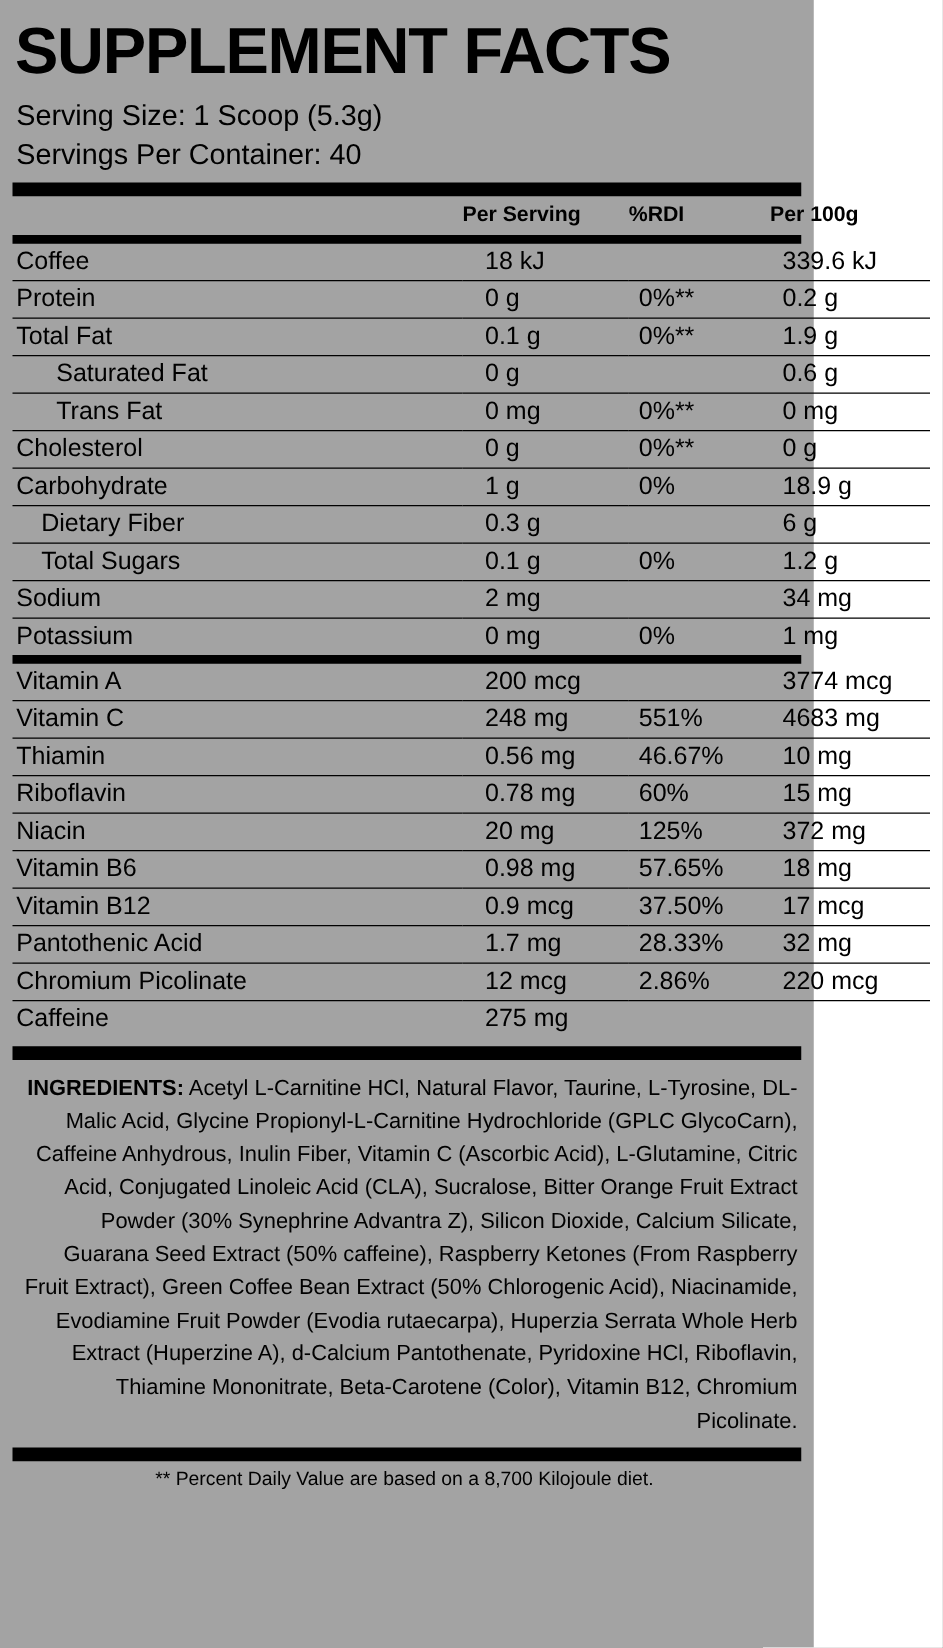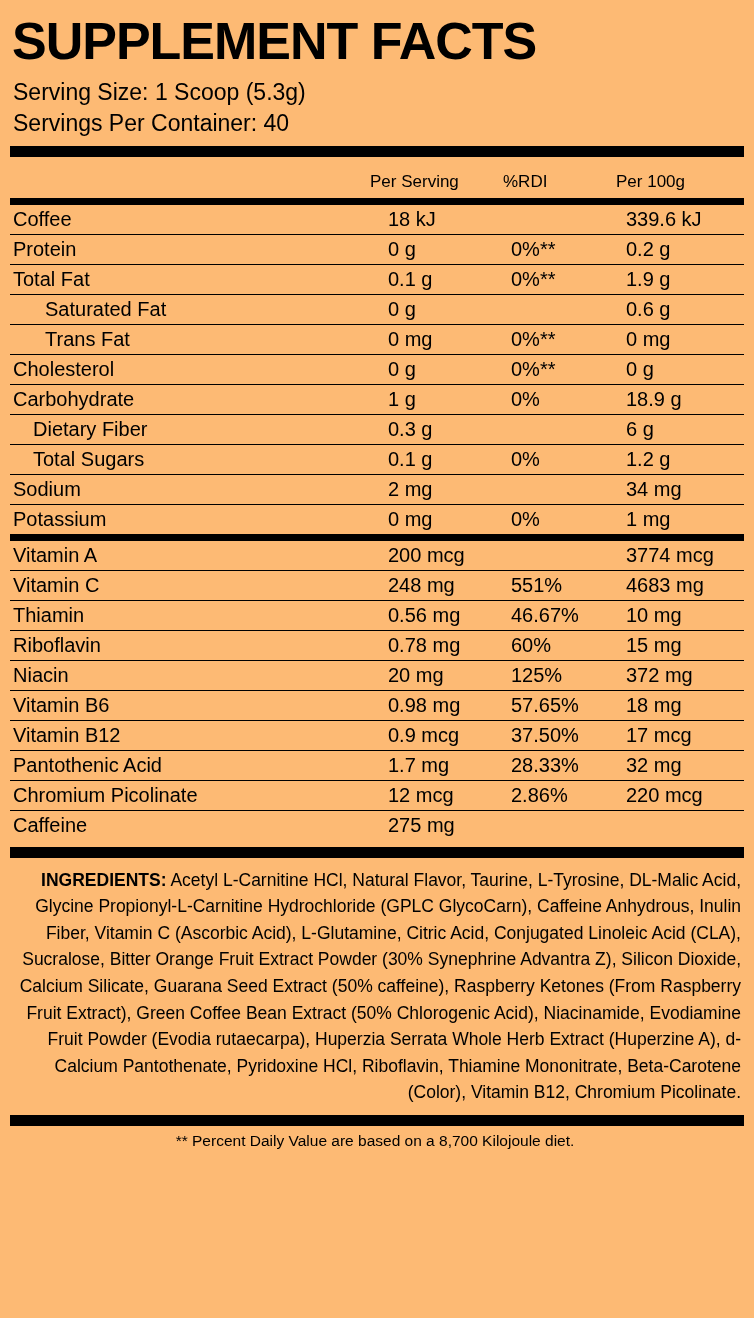--- a/index.html
+++ b/index.html
@@ -8,25 +8,25 @@
     background: #ffffff;
   }
   body {
     width: 754px;
     height: 1318px;
     font-family: "Liberation Sans", sans-serif;
     color: #000000;
     overflow: hidden;
   }
   .panel {
-    width: 754px;
+    width: 651px;
     height: 1318px;
     box-sizing: border-box;
     padding: 10px 10px 0 10px;
-    background: #fdba74;
+    background: #a3a3a3;
     position: relative;
   }
   .title {
     font-size: 52px;
     font-weight: bold;
     letter-spacing: -1px;
     line-height: 1.05;
     margin: 4px 0 8px 2px;
     white-space: nowrap;
   }
@@ -50,23 +50,23 @@
     border-collapse: collapse;
     table-layout: fixed;
   }
   table.facts col.c-name { width: 360px; }
   table.facts col.c-serv { width: 133px; }
   table.facts col.c-rdi  { width: 113px; }
   table.facts col.c-100  { width: 128px; }
 
   table.facts th {
     font-size: 17px;
-    font-weight: normal;
+    font-weight: bold;
     text-align: left;
-    padding: 15px 0 6px 0;
+    padding: 5px 0 6px 0;
     vertical-align: bottom;
   }
   table.facts td {
     font-size: 20px;
     padding: 3px 0 3px 0;
     vertical-align: baseline;
     border-bottom: 1.6px solid #000000;
     white-space: nowrap;
   }
   table.facts tr.no-line td { border-bottom: none; }

